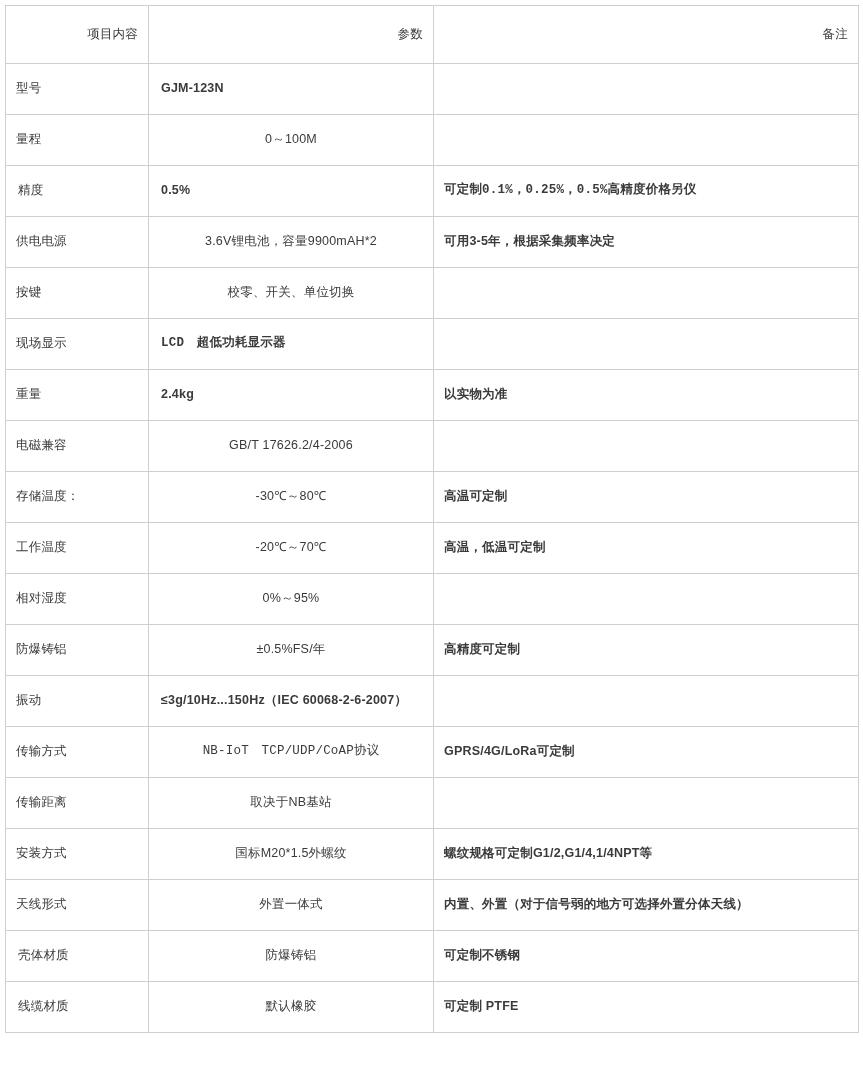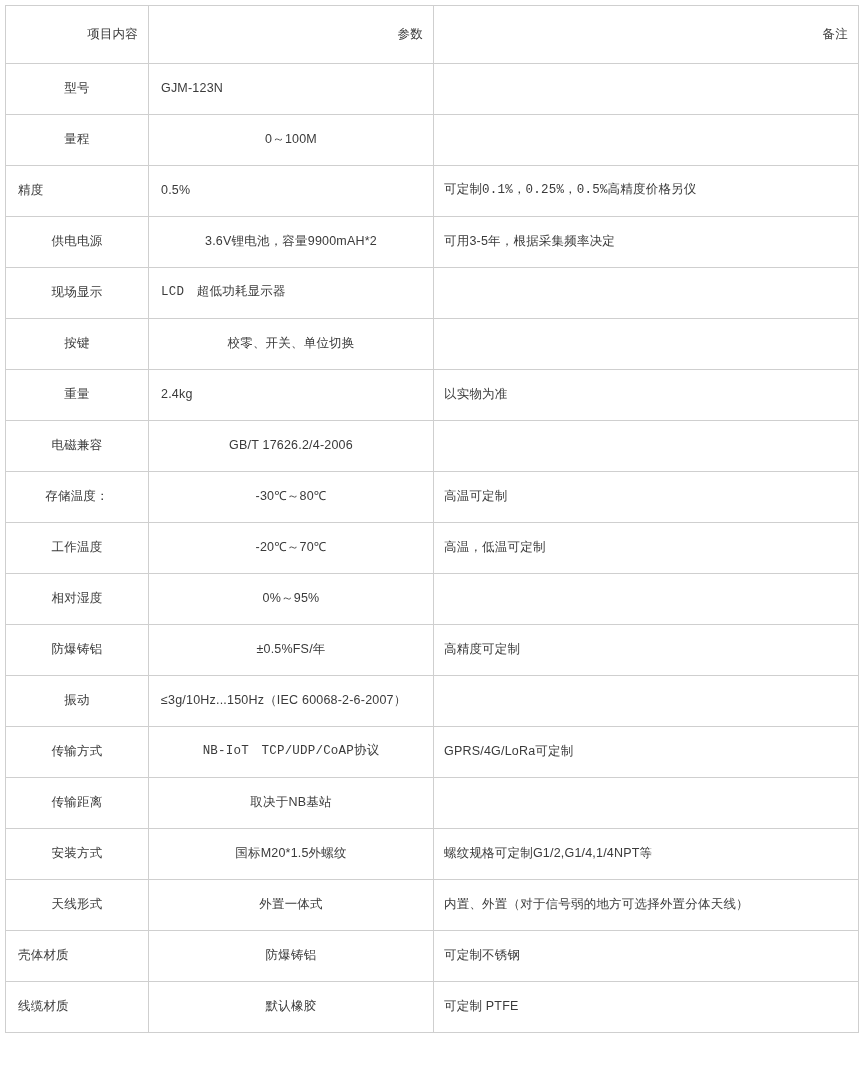--- a/index.html
+++ b/index.html
@@ -34,23 +34,23 @@
     color: #3a3a3a;
     padding: 0 10px;
     vertical-align: middle;
     line-height: 1.4;
     letter-spacing: 0.2px;
   }
   table.spec-table tr { height: 51px; }
   table.spec-table tr.header-row { height: 58px; }
 
   td.center { text-align: center; border-radius: 20px; }
-  td.left { text-align: left; }
+  td.left { text-align: left; font-weight: bold; }
 
-  td.item-cell { text-align: center; }
+  td.item-cell { text-align: left; }
   td.item-cell.left-align { text-align: left; padding-left: 12px; }
   td.param-cell.left-align { text-align: left; padding-left: 12px; }
 
   .header-row td {
     text-align: right;
     font-size: 12.5px;
     color: #333333;
   }
   .mono {
     font-family: "Liberation Mono", monospace;
@@ -87,27 +87,27 @@
           <td class="item-cell left-align">精度</td>
           <td class="param-cell left left-align">0.5%</td>
           <td class="left mono">可定制0.1%，0.25%，0.5%高精度价格另仪</td>
         </tr>
         <tr>
           <td class="item-cell">供电电源</td>
           <td class="param-cell center">3.6V锂电池，容量9900mAH*2</td>
           <td class="left">可用3-5年，根据采集频率决定</td>
         </tr>
         <tr>
-          <td class="item-cell">现场显示</td>
-          <td class="param-cell left left-align mono">LCD　超低功耗显示器</td>
+          <td class="item-cell">按键</td>
+          <td class="param-cell center">校零、开关、单位切换</td>
           <td class="left"></td>
         </tr>
         <tr>
-          <td class="item-cell">按键</td>
-          <td class="param-cell center">校零、开关、单位切换</td>
+          <td class="item-cell">现场显示</td>
+          <td class="param-cell left left-align mono">LCD　超低功耗显示器</td>
           <td class="left"></td>
         </tr>
         <tr>
           <td class="item-cell">重量</td>
           <td class="param-cell left left-align">2.4kg</td>
           <td class="left">以实物为准</td>
         </tr>
         <tr>
           <td class="item-cell">电磁兼容</td>
           <td class="param-cell center">GB/T 17626.2/4-2006</td>

